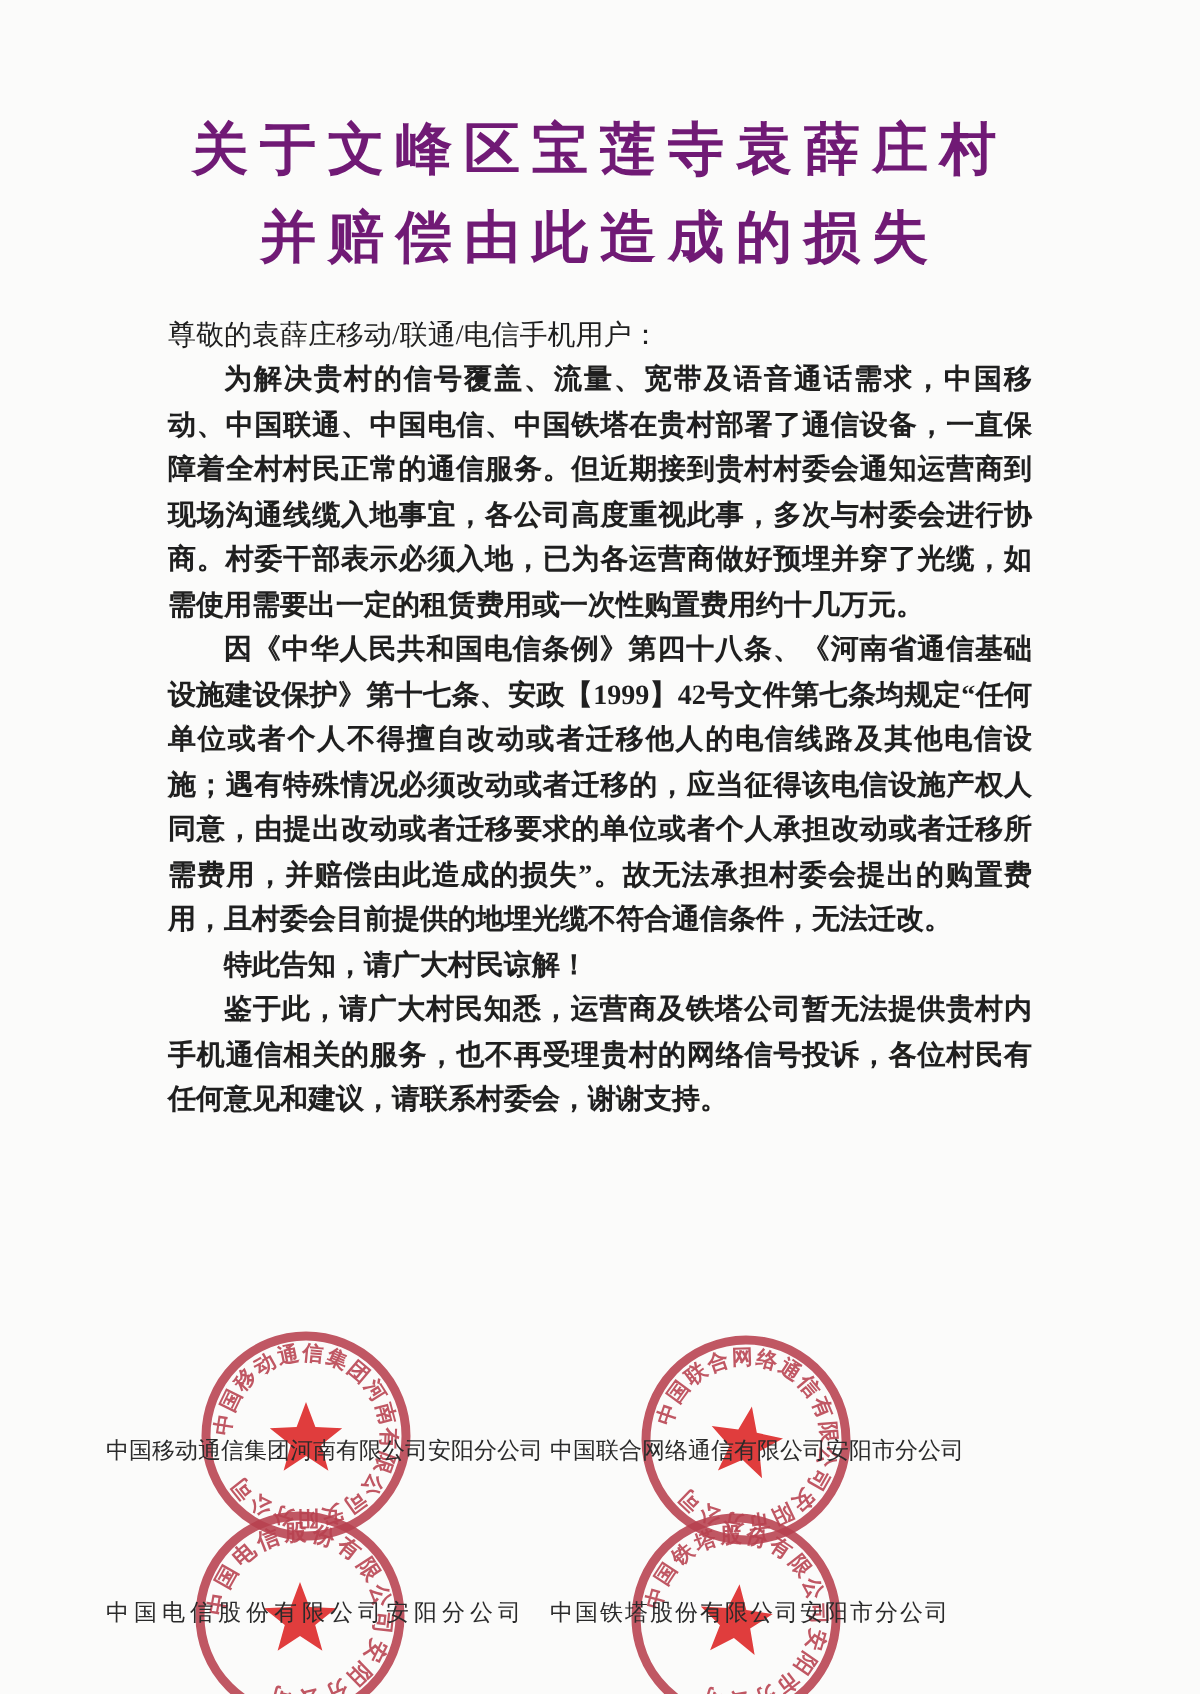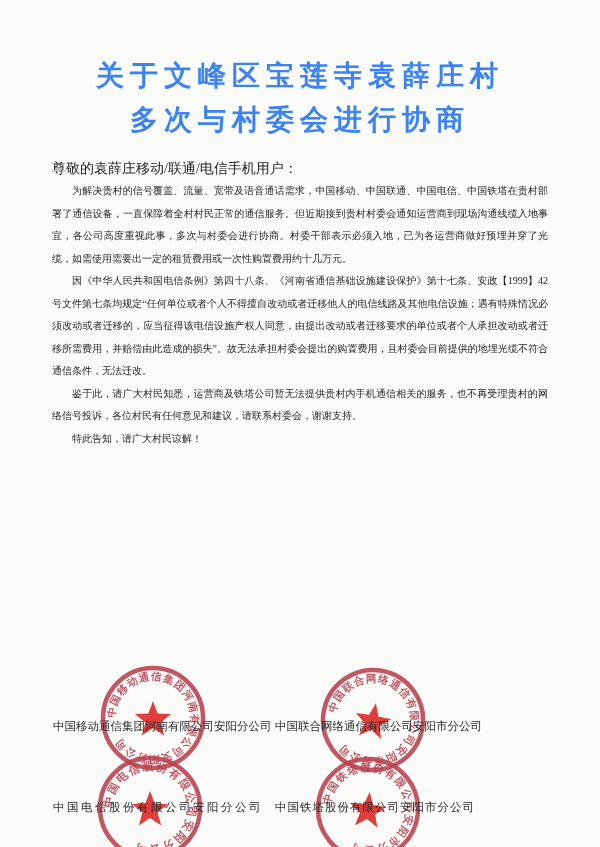--- a/index.html
+++ b/index.html
@@ -14,35 +14,36 @@
   }
   .page { position:relative; width:600px; height:847px; }
 
   .doc-title {
     margin-top:54px;
     text-align:center;
     font-weight:bold;
     font-size:28px;
     line-height:44px;
     letter-spacing:6px;
-    color:#3b82f6;
+    color:#701a75;
   }
   .content {
-    padding:0 52px;
+    padding:0 84px;
   }
   .salutation {
     margin-top:16px;
     font-size:14px;
     line-height:22px;
   }
   .para {
-    font-size:10px;
+    font-size:14px;
     line-height:22.5px;
     text-align:justify;
     text-indent:2em;
+    font-weight:bold;
   }
 
   
   .sig-area { position:absolute; left:0; top:0; width:600px; height:847px; pointer-events:none; }
   .sig-block { position:absolute; }
   .sig-text {
     position:absolute;
     font-size:11.5px;
     line-height:16px;
     white-space:nowrap;
@@ -59,29 +60,29 @@
   }
   .stamp svg { width:100%; height:100%; display:block; }
 </style>
 </head>
 <body>
 
 <div class="page">
 
   <div class="doc-title">
     <div>关于文峰区宝莲寺袁薛庄村</div>
-    <div>多次与村委会进行协商</div>
+    <div>并赔偿由此造成的损失</div>
   </div>
 
   <div class="content">
     <div class="salutation">尊敬的袁薛庄移动/联通/电信手机用户：</div>
     <p class="para">为解决贵村的信号覆盖、流量、宽带及语音通话需求，中国移动、中国联通、中国电信、中国铁塔在贵村部署了通信设备，一直保障着全村村民正常的通信服务。但近期接到贵村村委会通知运营商到现场沟通线缆入地事宜，各公司高度重视此事，多次与村委会进行协商。村委干部表示必须入地，已为各运营商做好预埋并穿了光缆，如需使用需要出一定的租赁费用或一次性购置费用约十几万元。</p>
     <p class="para">因《中华人民共和国电信条例》第四十八条、《河南省通信基础设施建设保护》第十七条、安政【1999】42号文件第七条均规定“任何单位或者个人不得擅自改动或者迁移他人的电信线路及其他电信设施；遇有特殊情况必须改动或者迁移的，应当征得该电信设施产权人同意，由提出改动或者迁移要求的单位或者个人承担改动或者迁移所需费用，并赔偿由此造成的损失”。故无法承担村委会提出的购置费用，且村委会目前提供的地埋光缆不符合通信条件，无法迁改。</p>
+    <p class="para">特此告知，请广大村民谅解！</p>
     <p class="para">鉴于此，请广大村民知悉，运营商及铁塔公司暂无法提供贵村内手机通信相关的服务，也不再受理贵村的网络信号投诉，各位村民有任何意见和建议，请联系村委会，谢谢支持。</p>
-    <p class="para">特此告知，请广大村民谅解！</p>
   </div>
 
   <div class="sig-area">
 
     <div class="sig-block">
       <div class="stamp" style="left:97px; top:608px;">
         <svg viewBox="0 0 112 112">
           <defs>
               <path id="arc0" d="M56,56 m-38,0 a38,38 0 1,1 76,0 a38,38 0 1,1 -76,0"></path>
             </defs>

